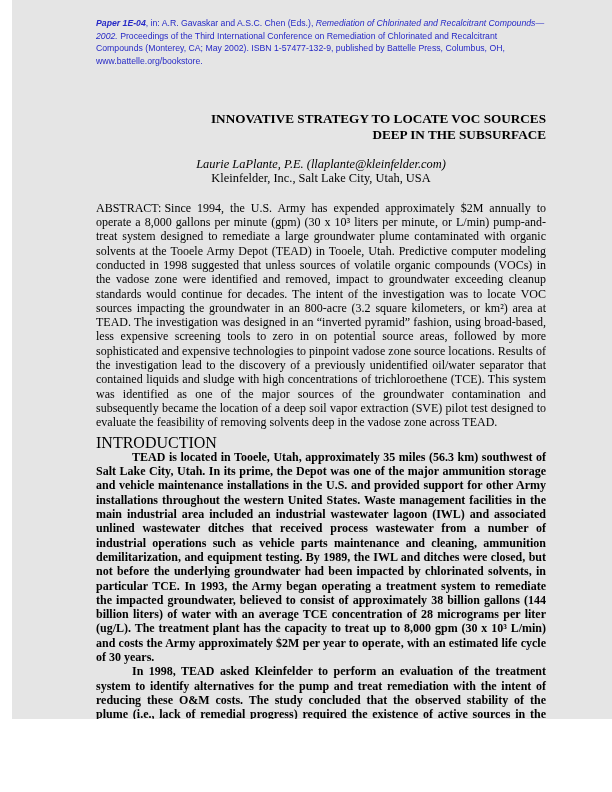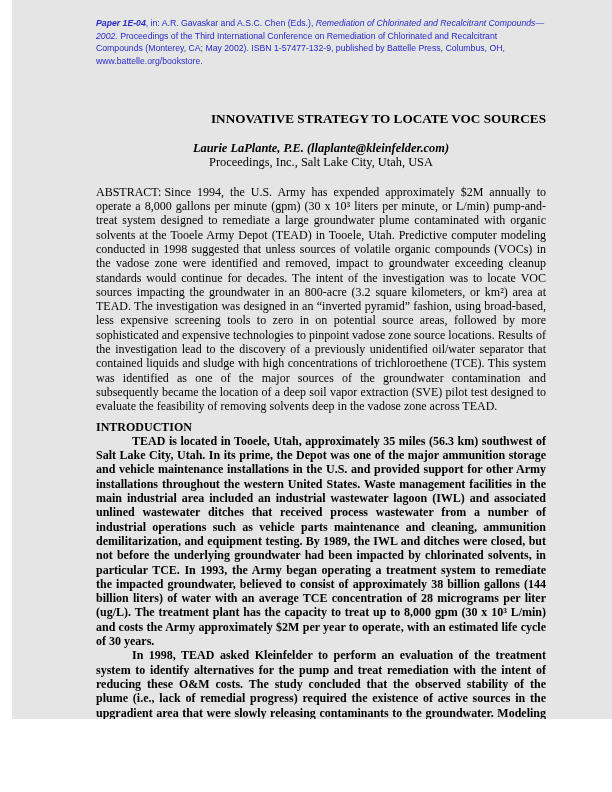--- a/index.html
+++ b/index.html
@@ -33,60 +33,61 @@
     margin-top: 43px;
     font-size: 13.2px;
     font-weight: bold;
     text-align: right;
     line-height: 16px;
   }
   .title-line { display: block; }
   .author {
     margin-top: 14px;
     font-size: 12.4px;
-    font-weight: bold;
+    font-weight: normal;
     font-style: italic;
     text-align: center;
     line-height: 14.5px;
   }
   .affiliation {
     font-size: 12.4px;
     text-align: center;
     line-height: 14.5px;
   }
   .body-par {
     font-size: 12px;
     line-height: 14.3px;
     text-align: justify;
   }
   .abstract { margin-top: 15px; }
   .abstract-label { font-weight: normal; padding-right: 3px; }
   .section-heading {
     margin-top: 6px;
-    font-size: 12px;
-    font-weight: bold;
+    font-size: 16px;
+    font-weight: normal;
     line-height: 14.3px;
   }
   .indent { text-indent: 36px; font-weight: bold; }
   .continues { text-align-last: justify; }
 </style>
 </head>
 <body>
 
 <div class="page">
   <div class="content">
 
     <p class="header-citation" style="color: rgb(38, 41, 198);"><span class="hdr-bold-italic">Paper 1E-04</span><span>, in: A.R. Gavaskar and A.S.C. Chen (Eds.), </span><span class="hdr-italic">Remediation of Chlorinated and Recalcitrant Compounds—2002.</span><span> Proceedings of the Third International Conference on Remediation of Chlorinated and Recalcitrant Compounds (Monterey, CA; May 2002).  ISBN 1-57477-132-9, published by Battelle Press, Columbus, OH, www.battelle.org/bookstore.</span></p>
 
     <h1 class="title">
       <span class="title-line">INNOVATIVE STRATEGY TO LOCATE VOC SOURCES</span>
+      <span class="title-line">DEEP IN THE SUBSURFACE</span>
     </h1>
 
     <p class="author">Laurie LaPlante, P.E. (llaplante@kleinfelder.com)</p>
-    <p class="affiliation">Proceedings, Inc., Salt Lake City, Utah, USA</p>
+    <p class="affiliation">Kleinfelder, Inc., Salt Lake City, Utah, USA</p>
 
     <p class="body-par abstract"><span class="abstract-label">ABSTRACT:</span><span>Since 1994, the U.S. Army has expended approximately $2M annually to operate a 8,000 gallons per minute (gpm) (30 x 10³ liters per minute, or L/min) pump-and-treat system designed to remediate a large groundwater plume contaminated with organic solvents at the Tooele Army Depot (TEAD) in Tooele, Utah.  Predictive computer modeling conducted in 1998 suggested that unless sources of volatile organic compounds (VOCs) in the vadose zone were identified and removed, impact to groundwater exceeding cleanup standards would continue for decades.  The intent of the investigation was to locate VOC sources impacting the groundwater in an 800-acre (3.2 square kilometers, or km²) area at TEAD.  The investigation was designed in an “inverted pyramid” fashion, using broad-based, less expensive screening tools to zero in on potential source areas, followed by more sophisticated and expensive technologies to pinpoint vadose zone source locations.  Results of the investigation lead to the discovery of a previously unidentified oil/water separator that contained liquids and sludge with high concentrations of trichloroethene (TCE).  This system was identified as one of the major sources of the groundwater contamination and subsequently became the location of a deep soil vapor extraction (SVE) pilot test designed to evaluate the feasibility of removing solvents deep in the vadose zone across TEAD.</span></p>
 
     <h2 class="section-heading">INTRODUCTION</h2>
 
     <p class="body-par indent">TEAD is located in Tooele, Utah, approximately 35 miles (56.3 km) southwest of Salt Lake City, Utah.  In its prime, the Depot was one of the major ammunition storage and vehicle maintenance installations in the U.S. and provided support for other Army installations throughout the western United States.  Waste management facilities in the main industrial area included an industrial wastewater lagoon (IWL) and associated unlined wastewater ditches that received process wastewater from a number of industrial operations such as vehicle parts maintenance and cleaning, ammunition demilitarization, and equipment testing. By 1989, the IWL and ditches were closed, but not before the underlying groundwater had been impacted by chlorinated solvents, in particular TCE.  In 1993, the Army began operating a treatment system to remediate the impacted groundwater, believed to consist of approximately 38 billion gallons (144 billion liters) of water with an average TCE concentration of 28 micrograms per liter (ug/L).  The treatment plant has the capacity to treat up to 8,000 gpm (30 x 10³ L/min) and costs the Army approximately $2M per year to operate, with an estimated life cycle of 30 years.</p>
 
     <p class="body-par indent continues">In 1998, TEAD asked Kleinfelder to perform an evaluation of the treatment system to identify alternatives for the pump and treat remediation with the intent of reducing these O&amp;M costs.  The study concluded that the observed stability of the plume (i.e., lack of remedial progress) required the existence of active sources in the upgradient area that were slowly releasing contaminants to the groundwater.  Modeling also</p>
 
   </div>

